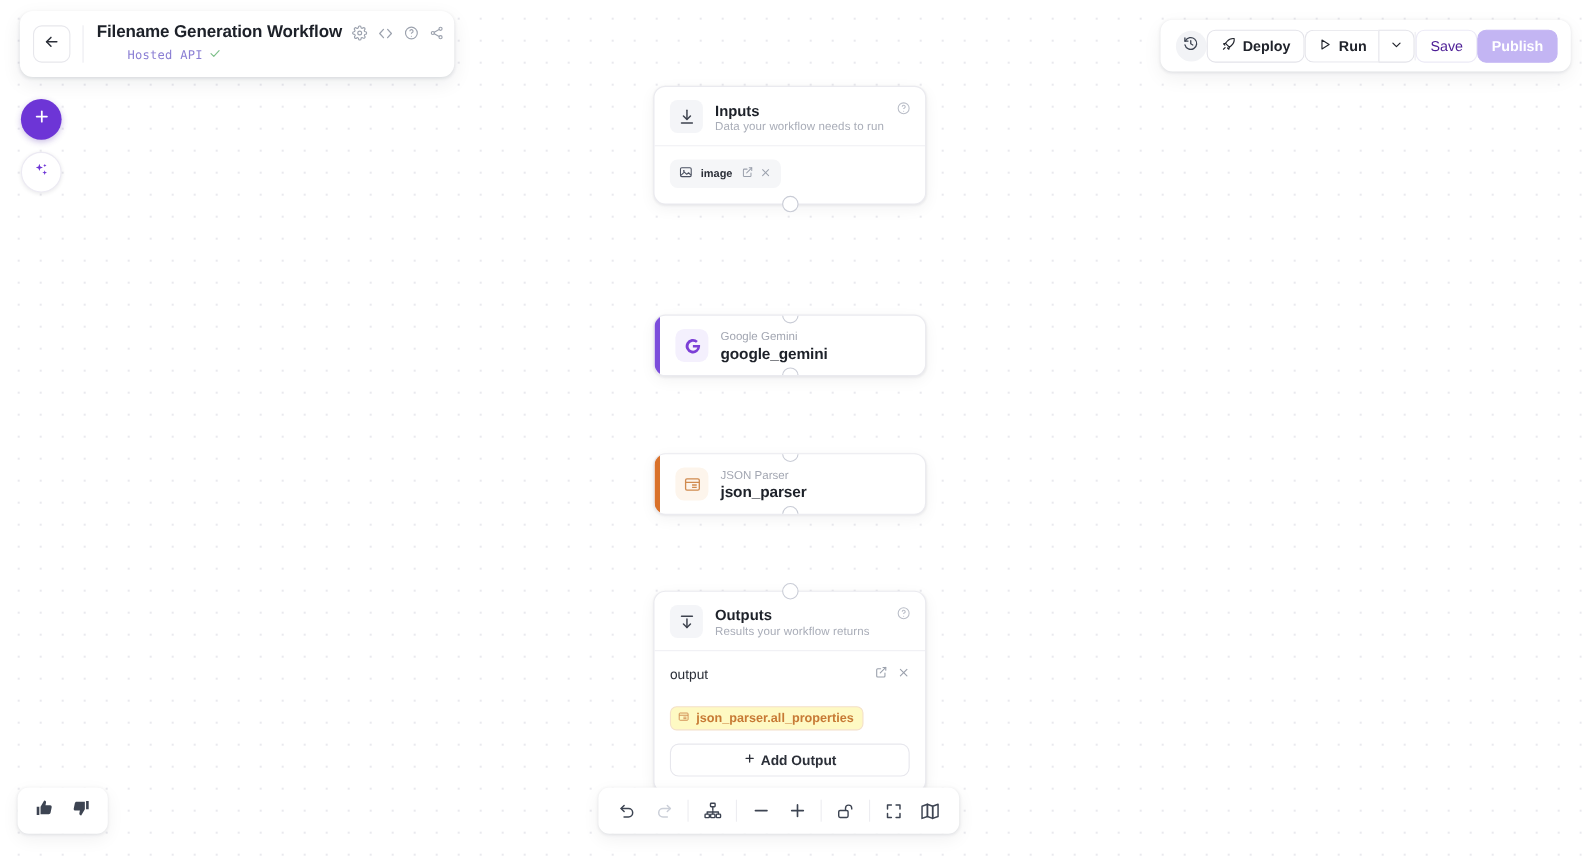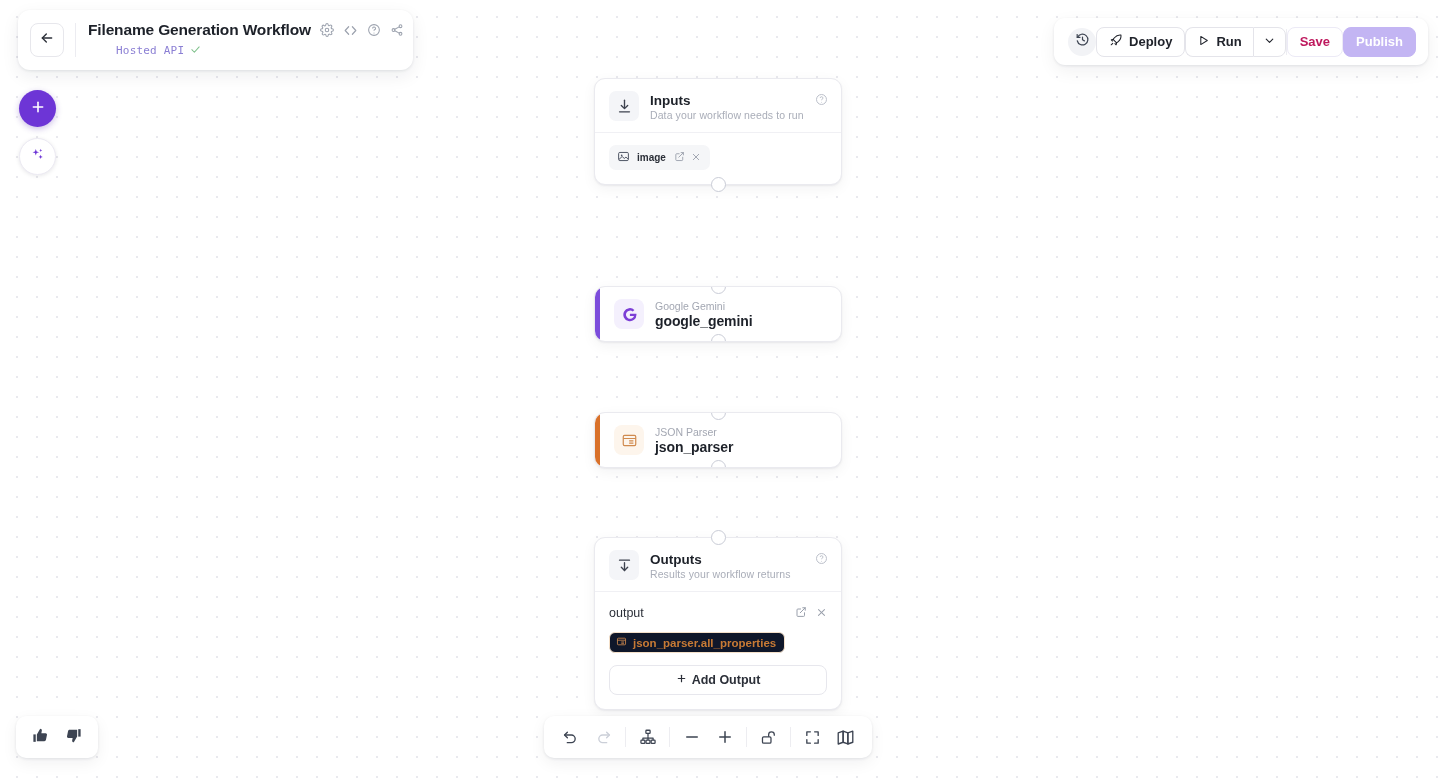--- a/index.html
+++ b/index.html
@@ -109,23 +109,23 @@
     border-radius: 8px 0 0 8px;
     border-right: none;
     padding: 0 11px;
   }
   .run-group .btn.run-caret {
     border-radius: 0 8px 8px 0;
     padding: 0 9px;
   }
   .tb-divider { width: 1px; height: 26px; background: #ededf2; }
   .btn-save {
-    color: #be185d;
+    color: #4c1d95;
     border-color: #eceaf6;
-    font-weight: bold;
+    font-weight: normal;
     cursor: default;
   }
   .btn-publish {
     background: #c3b5f3;
     border-color: #c3b5f3;
     color: #ffffff;
     font-weight: bold;
   }
 
   
@@ -219,22 +219,22 @@
     align-items: center;
     justify-content: space-between;
   }
   .out-label { font-size: 12.5px; color: #2b2f38; }
   .out-acts { display: flex; align-items: center; gap: 9px; }
   .out-acts svg { cursor: pointer; }
   .ref-chip {
     display: inline-flex;
     align-items: center;
     gap: 6px;
-    margin-top: 10px;
-    background: #0f172a;
+    margin-top: 20px;
+    background: #fef9c3;
     border: 1px solid #f4e0c9;
     border-radius: 6px;
     padding: 3px 8px 3px 6px;
     font-size: 11.5px;
     color: #c77a35;
     font-weight: bold;
   }
 
   
   .node-block {

